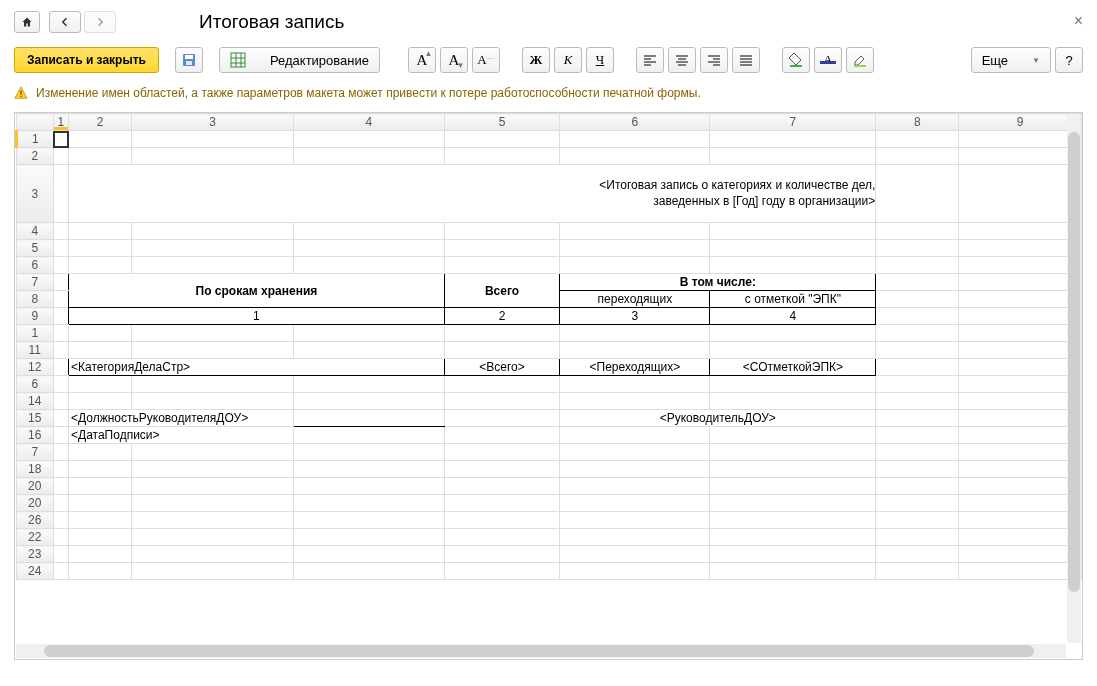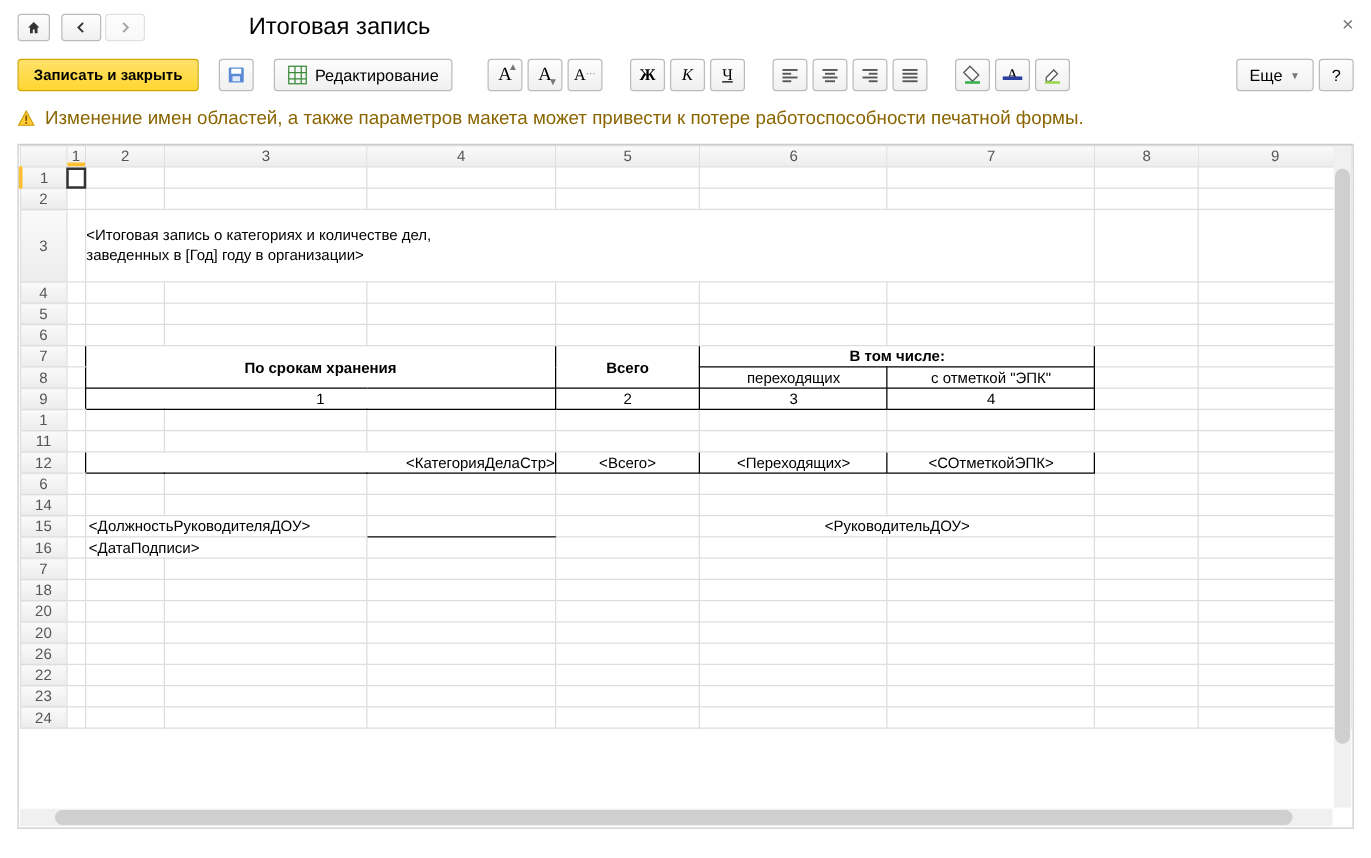--- a/index.html
+++ b/index.html
@@ -62,31 +62,31 @@
   .tbtn {
     width: 28px; height: 26px;
     border: 1px solid #bbb;
     border-radius: 3px;
     background: linear-gradient(#fdfdfd,#f0f0f0);
     display: inline-flex;
     align-items: center; justify-content: center;
     cursor: pointer;
     font-size: 13px;
   }
-  .tbtn.wide { width: auto; padding: 0 10px; gap:6px; }
+  .tbtn.wide { width: auto; padding: 0 10px; gap:24px; }
   .tbtn svg { width: 16px; height: 16px; }
   .spacer8 { width: 8px; }
   .spacer-flex { flex: 1; }
   .warn-row {
     display: flex;
     align-items: center;
     gap: 8px;
     padding: 6px 14px 8px 14px;
     color: #8a6500;
-    font-size: 15px;
+    font-size: 12px;
   }
   .warn-row svg { width:14px; height:14px; flex-shrink:0; }
   .sheet-wrap {
     margin: 4px 14px 0 14px;
     border: 1px solid #ccc;
     height: 548px;
     position: relative;
     overflow: hidden;
   }
   .sheet {
@@ -122,21 +122,21 @@
   .c2 { width: 64px; }
   .c3 { width: 164px; }
   .c4 { width: 160px; }
   .c5 { width: 120px; }
   .c6 { width: 154px; }
   .c7 { width: 170px; }
   .c8 { width: 88px; }
   .c9 { width: 130px; }
   .title-cell {
     font-size: 21px;
-    text-align: left;
+    text-align: right;
     height: 58px !important;
     line-height: 1.3;
   }
   .dash-right { border-right: 1px dashed #555 !important; }
   .dash-row td { border-bottom: 1px dashed #555 !important; }
   .tblhdr td { border:1px solid #000 !important; text-align:center; font-weight: normal; }
   .tbldata td { border:1px solid #000 !important; text-align:center; }
   .sel { outline: 2px solid #333; outline-offset:-2px; }
   .ul { border-bottom:1px solid #000 !important; }
   .hscroll {
@@ -441,21 +441,21 @@
             <td></td>
             <td></td>
             <td></td>
             <td class="dash-right"></td>
             <td></td>
             <td></td>
           </tr>
       <tr class="tbldata">
         <td class="rowhdr" style="border:1px solid #ddd !important">12</td>
         <td style="border:1px solid #ddd !important;border-right:1px solid #000 !important"></td>
-        <td colspan="3" style="text-align:right;padding-left:20px">&lt;КатегорияДелаСтр&gt;</td>
+        <td colspan="3" style="text-align:left;padding-left:2px">&lt;КатегорияДелаСтр&gt;</td>
         <td>&lt;Всего&gt;</td>
         <td>&lt;Переходящих&gt;</td>
         <td class="dash-right">&lt;СОтметкойЭПК&gt;</td>
         <td style="border:1px solid #ddd !important"></td>
             <td style="border:1px solid #ddd !important"></td>
       </tr>
       <tr>
             <td class="rowhdr">6</td>
             <td></td>
             <td></td>

